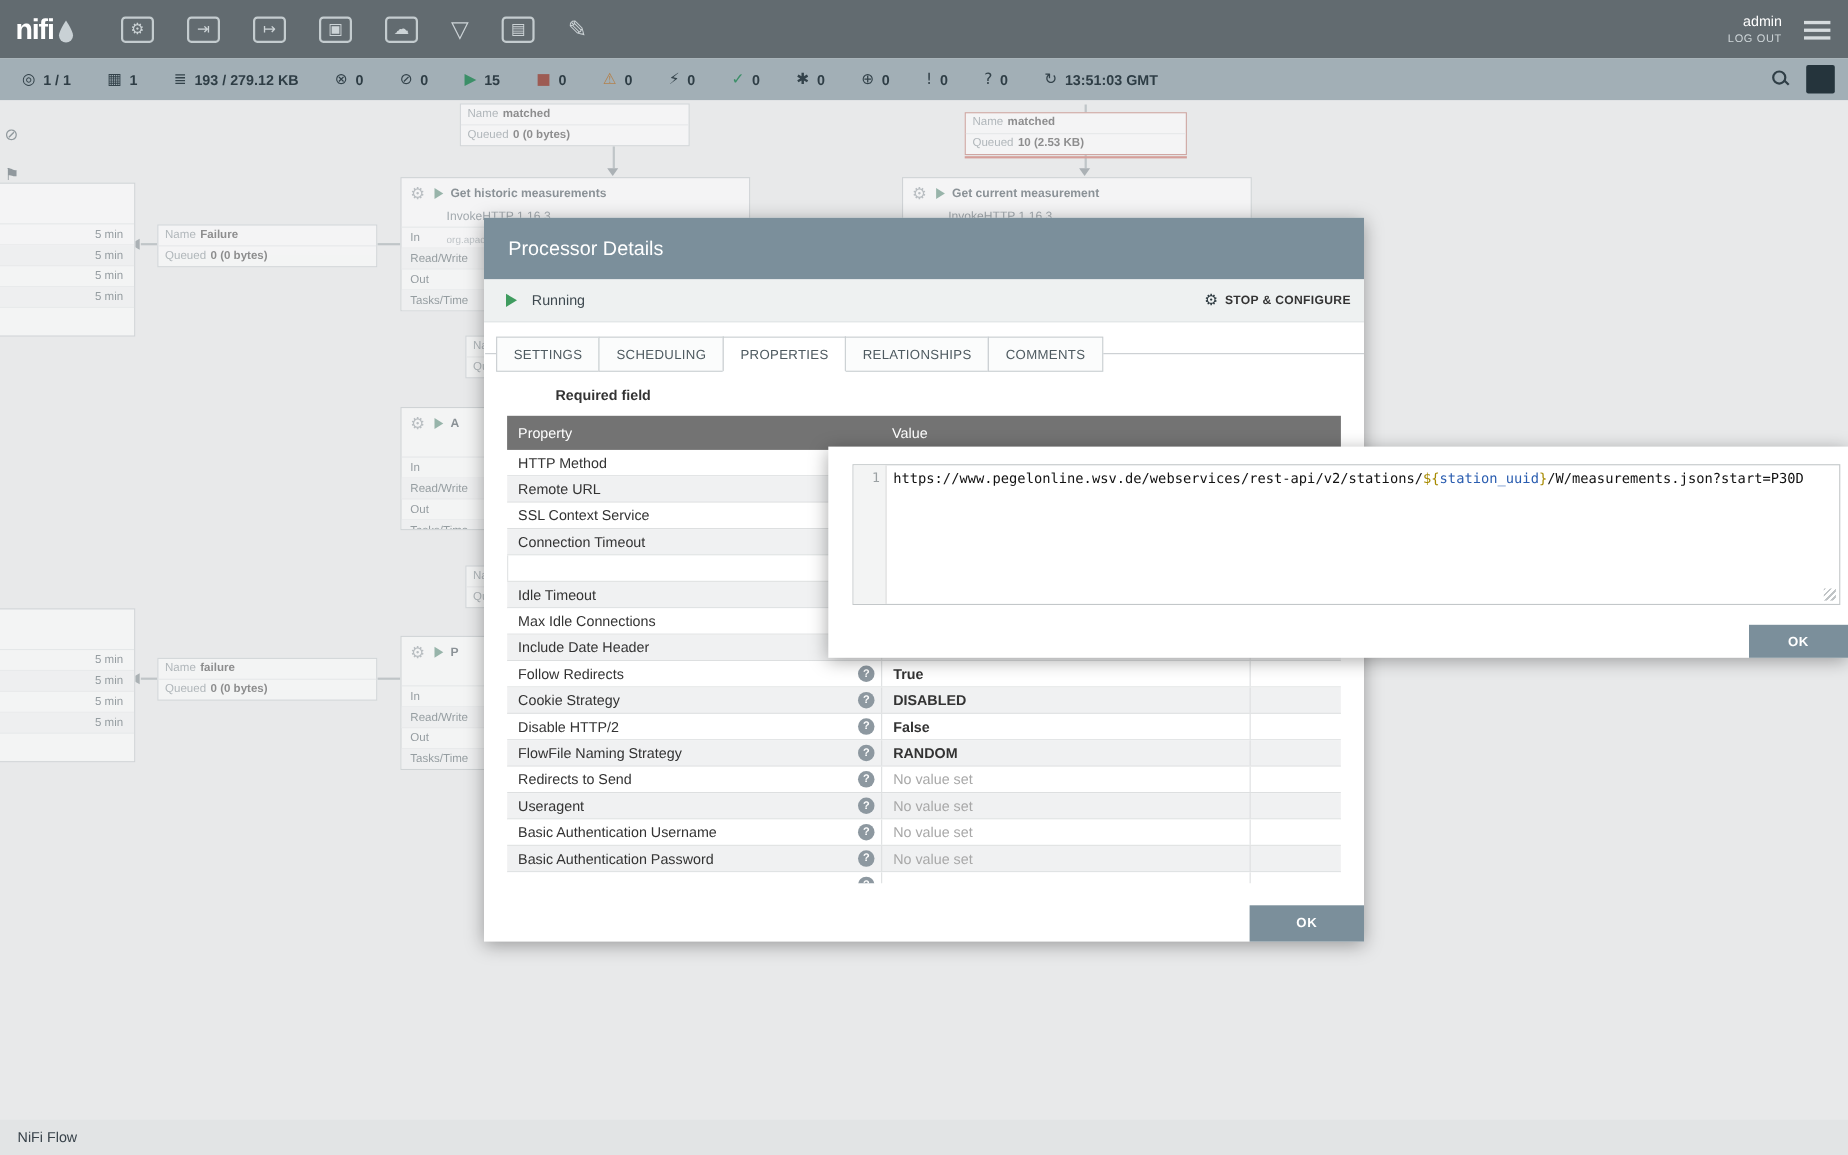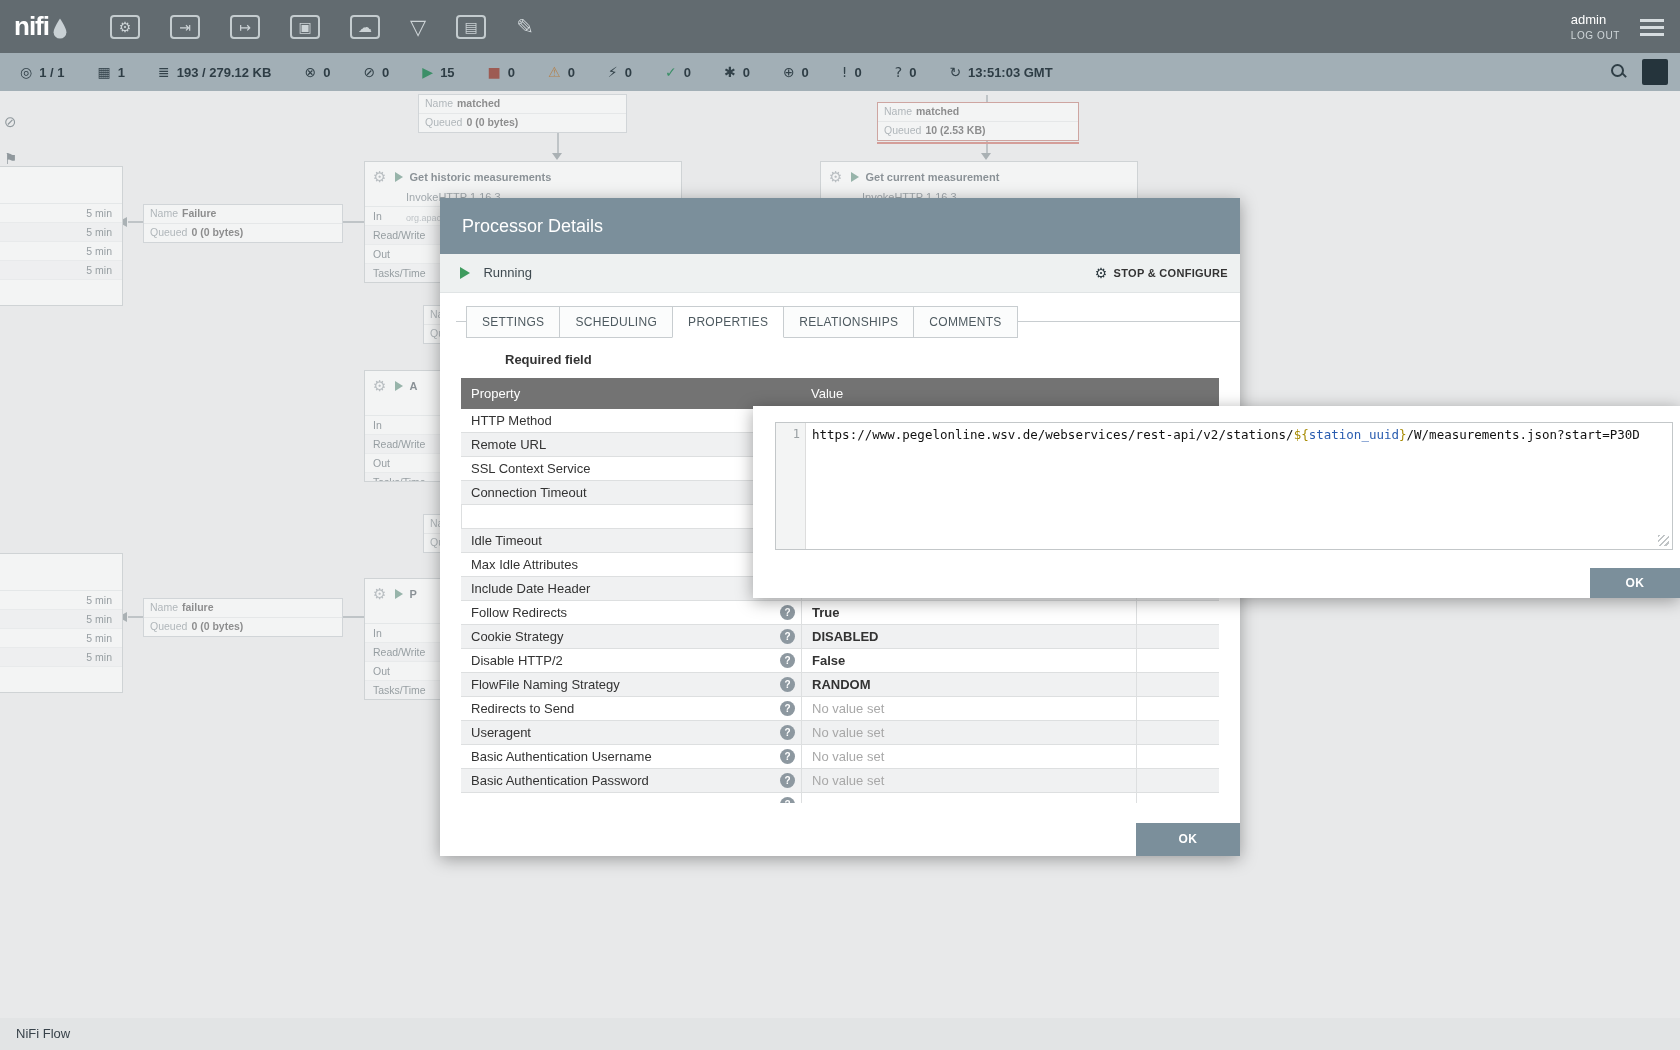--- a/index.html
+++ b/index.html
@@ -9,21 +9,21 @@
   
   .top-header{position:absolute;left:0;top:0;width:1680px;height:53px;background:#626b70;display:flex;align-items:center;z-index:6;}
   .logo{display:flex;align-items:center;margin-left:14px;}
   .logo-text{font-size:26px;font-weight:bold;color:#fff;letter-spacing:-1px;}
   .logo-drop{margin-left:3px;margin-top:4px;}
   .hdr-toolbar{display:flex;align-items:center;margin-left:42px;gap:30px;}
   .tool-icon{color:#ccd3d6;text-align:center;cursor:grab;}
   .tool-icon.boxed{width:26px;height:20px;line-height:20px;font-size:14px;border:2px solid #c4cccf;border-radius:4px;}
   .tool-icon.plain{font-size:21px;line-height:24px;}
   .hdr-right{position:absolute;right:16px;top:0;height:53px;display:flex;align-items:center;}
-  .user-block{text-align:left;margin-right:20px;}
+  .user-block{text-align:right;margin-right:20px;}
   .user-name{font-size:13px;color:#fff;}
   .logout{font-size:10px;color:#cfd6d9;letter-spacing:.6px;margin-top:3px;cursor:pointer;}
   .hamburger{width:24px;height:3px;background:#d6dcdf;box-shadow:0 7px 0 #d6dcdf,0 14px 0 #d6dcdf;margin-top:-12px;cursor:pointer;}
 
   
   .status-bar{position:absolute;left:0;top:53px;width:1680px;height:38px;background:#a2afb6;display:flex;align-items:center;padding-left:20px;box-sizing:border-box;z-index:6;}
   .sb-item{display:flex;align-items:center;margin-right:33px;white-space:nowrap;}
   .sb-icon{font-size:14px;color:#33424a;margin-right:7px;}
   .sb-icon.c-green{color:#3c8f68;}
   .sb-icon.c-red{color:#9d5b53;}
@@ -65,21 +65,21 @@
 
   
   .dialog{position:absolute;left:440px;top:198px;width:800px;height:658px;background:#fff;box-shadow:0 3px 16px rgba(0,0,0,.35);z-index:10;}
   .d-header{height:56px;background:#7b8f9b;}
   .d-title{line-height:56px;margin-left:22px;font-size:18px;color:#fff;}
   .d-status{height:38px;background:#eef1f1;border-bottom:1px solid #e0e4e5;position:relative;}
   .d-run-tri{display:inline-block;width:0;height:0;border-left:10px solid #3f9c5f;border-top:6px solid transparent;border-bottom:6px solid transparent;margin:13px 0 0 20px;vertical-align:top;}
   .d-run-label{font-size:13px;color:#3f4a50;margin-left:9px;line-height:38px;vertical-align:top;display:inline-block;}
   .d-stopconf{position:absolute;right:12px;top:0;line-height:38px;font-size:11px;font-weight:bold;color:#333;letter-spacing:.3px;cursor:pointer;}
   .d-stopconf .glyph{font-size:14px;color:#2d3a40;margin-right:6px;font-weight:normal;vertical-align:top;}
-  .d-tabs{position:absolute;top:94px;left:16px;right:0;height:30px;padding:14px 0 0 10px;box-sizing:border-box;border-bottom:1px solid #c8cdd0;}
+  .d-tabs{position:absolute;top:94px;left:1px;right:0;height:30px;padding:14px 0 0 10px;box-sizing:border-box;border-bottom:1px solid #c8cdd0;}
   .tab{display:inline-block;vertical-align:bottom;padding:8px 15px;font-size:12px;color:#4e5a60;background:#fbfcfc;border:1px solid #c8cdd0;margin-right:-1px;margin-bottom:-1px;position:relative;letter-spacing:.3px;cursor:pointer;}
   .tab.active{background:#fff;border-bottom:1px solid #fff;z-index:2;}
   .d-required{position:absolute;top:154px;left:22px;font-weight:bold;font-size:13px;color:#333;padding-left:43px;}
   .d-table{position:absolute;top:180px;left:21px;width:758px;}
   .pt-header{position:relative;height:31px;background:#737373;}
   .pt-header span{position:absolute;line-height:31px;color:#fff;font-size:13px;}
   .pt-h-prop{left:10px;}
   .pt-h-val{left:350px;}
   .ptable-body{height:394px;overflow:hidden;}
   .prow{display:flex;height:24px;box-sizing:border-box;border-bottom:1px solid #dddfe0;background:#fff;}
@@ -348,21 +348,21 @@
       <div class="prow">
         <div class="vcell"></div>
           <div class="xcell"></div>
       </div>
       <div class="prow">
         <div class="pcell req"><span class="pname">Idle Timeout</span><span class="help">?</span></div>
         <div class="vcell"></div>
           <div class="xcell"></div>
       </div>
       <div class="prow">
-        <div class="pcell req"><span class="pname">Max Idle Attributes</span><span class="help">?</span></div>
+        <div class="pcell req"><span class="pname">Max Idle Connections</span><span class="help">?</span></div>
         <div class="vcell"></div>
           <div class="xcell"></div>
       </div>
       <div class="prow">
         <div class="pcell req"><span class="pname">Include Date Header</span><span class="help">?</span></div>
         <div class="vcell"></div>
           <div class="xcell"></div>
       </div>
       <div class="prow">
         <div class="pcell req"><span class="pname">Follow Redirects</span><span class="help">?</span></div>

